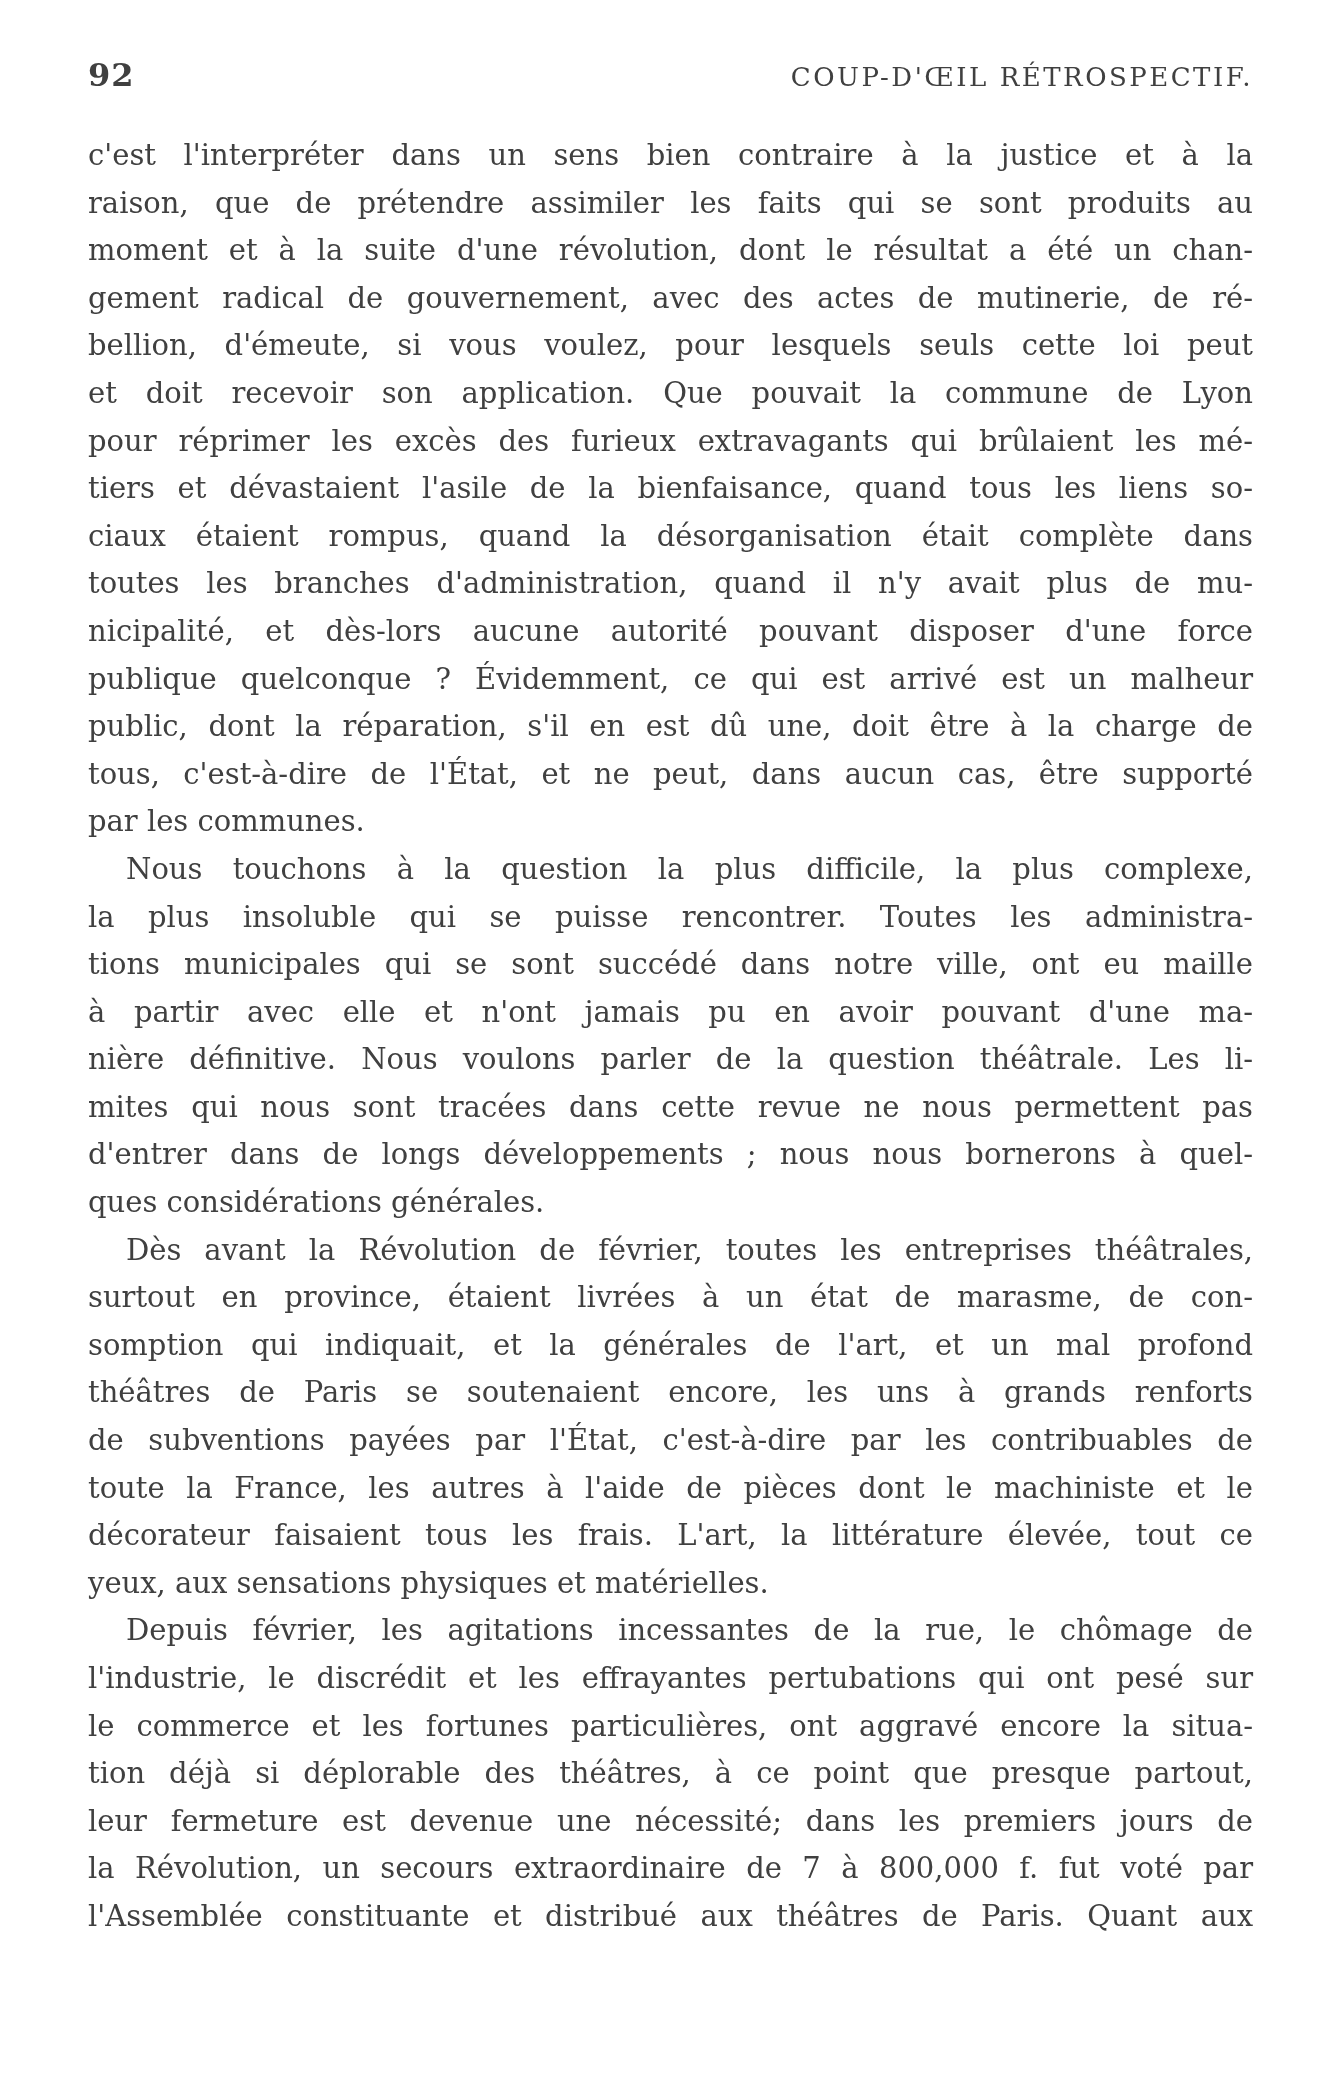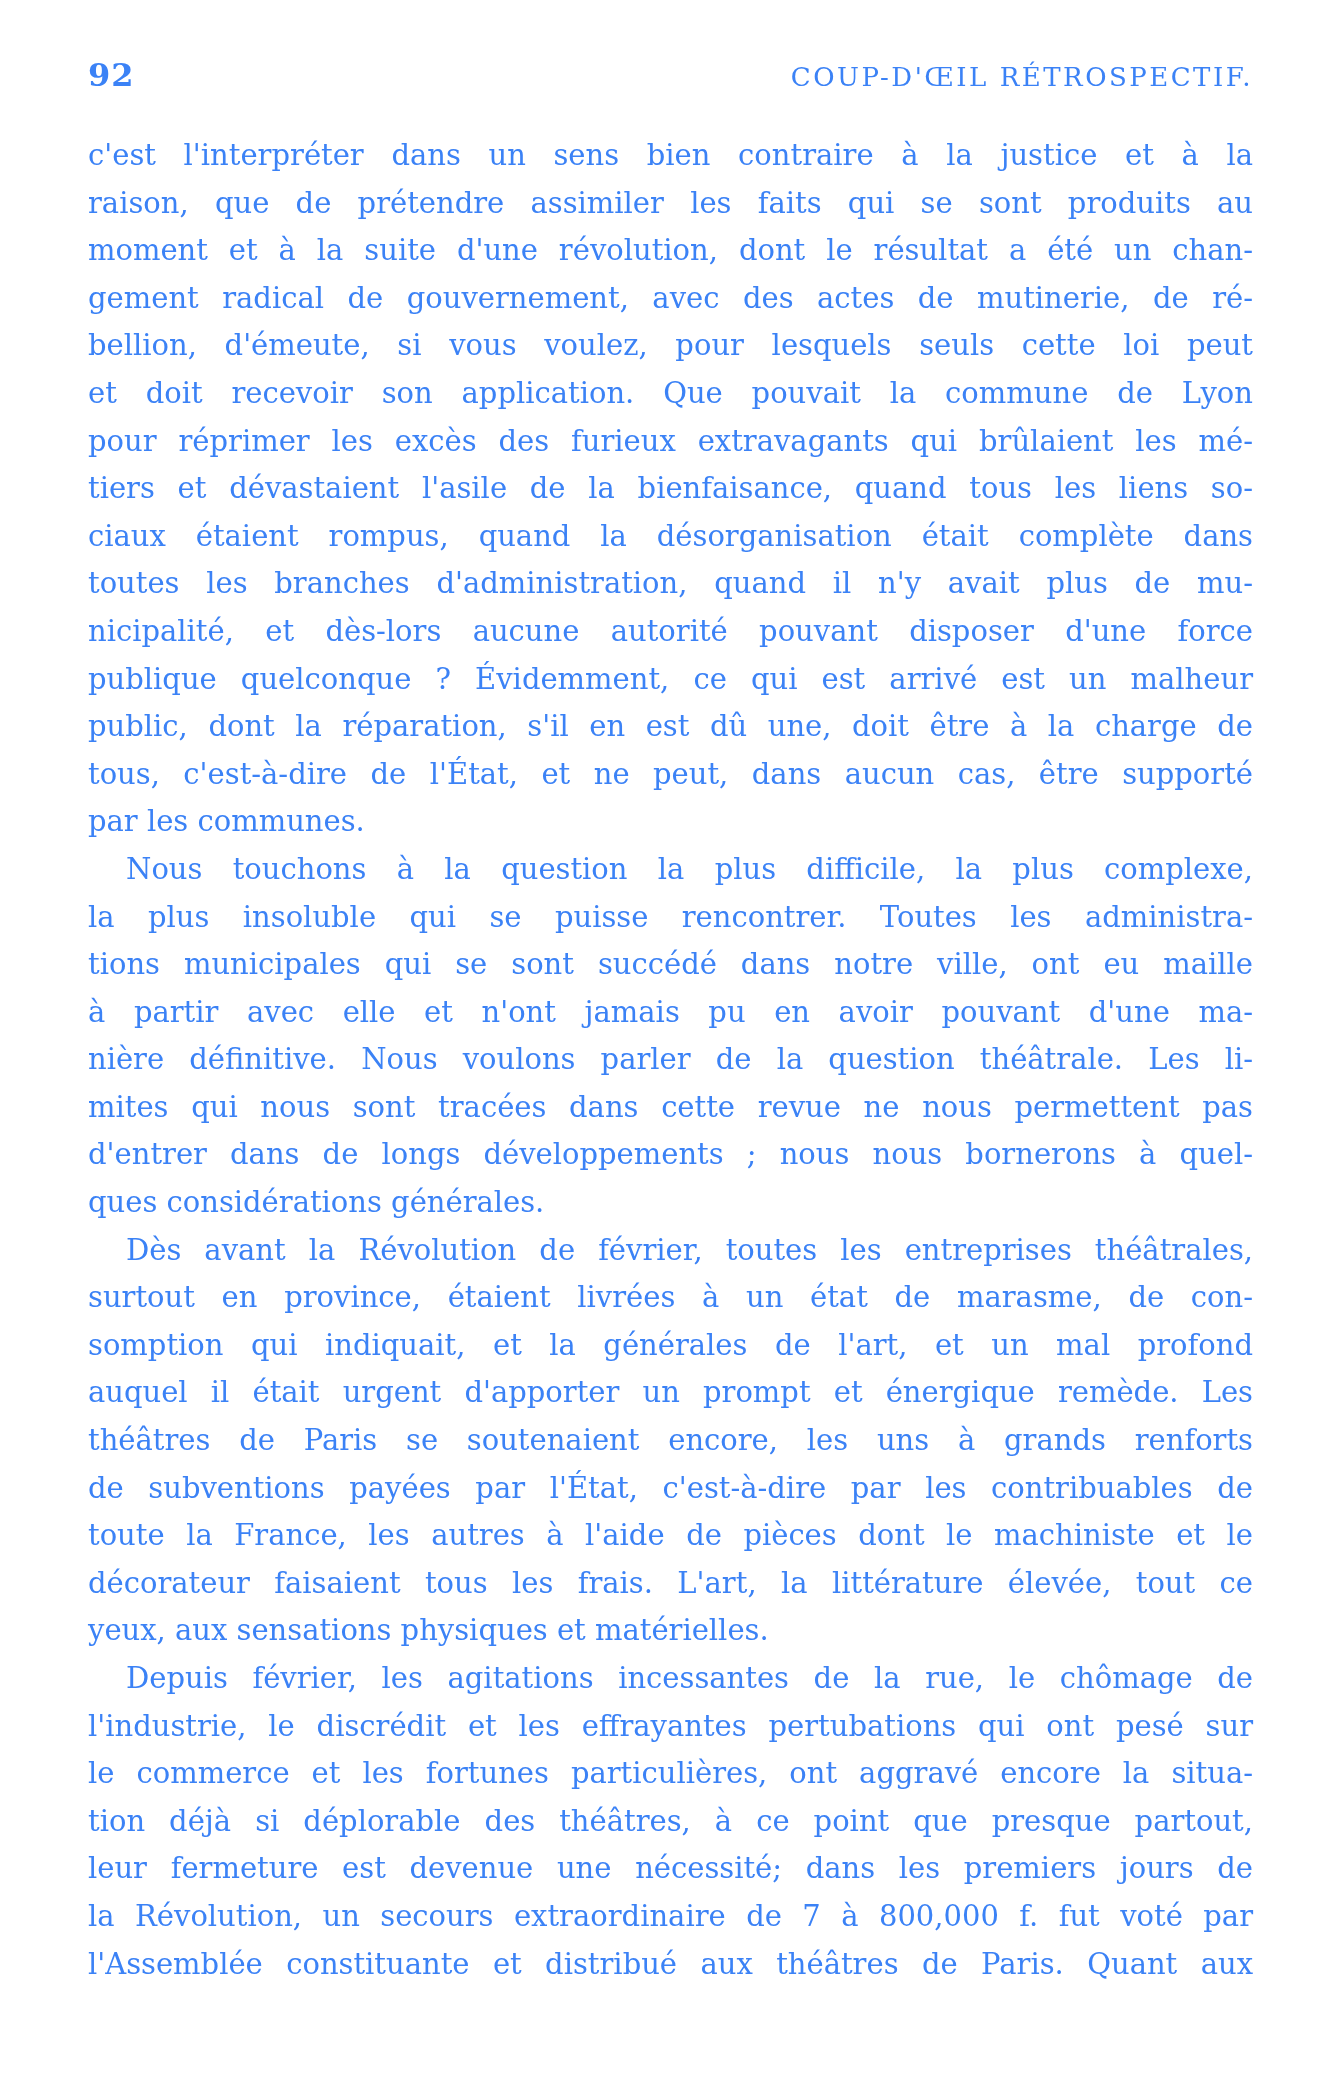--- a/index.html
+++ b/index.html
@@ -4,21 +4,21 @@
 <style>
   html, body { margin: 0; padding: 0; }
   body {
     width: 1337px; height: 2075px;
     background: #ffffff;
     overflow: hidden;
   }
   .page {
     width: 1337px; height: 2075px;
     font-family: "DejaVu Serif", serif;
-    color: #3b82f6;
+    color: #404040;
     position: relative;
   }
   .header {
     position: relative;
     padding: 60px 84px 0 88px;
     height: 42px;
   }
   .pagenum {
     position: absolute;
     left: 88px; top: 56px;
@@ -75,21 +75,20 @@
       <div class="line">la plus insoluble qui se puisse rencontrer. Toutes les administra-</div>
       <div class="line">tions municipales qui se sont succédé dans notre ville, ont eu maille</div>
       <div class="line">à partir avec elle et n'ont jamais pu en avoir pouvant d'une ma-</div>
       <div class="line">nière définitive. Nous voulons parler de la question théâtrale. Les li-</div>
       <div class="line">mites qui nous sont tracées dans cette revue ne nous permettent pas</div>
       <div class="line">d'entrer dans de longs développements ; nous nous bornerons à quel-</div>
       <div class="line end">ques considérations générales.</div>
       <div class="line indent">Dès avant la Révolution de février, toutes les entreprises théâtrales,</div>
       <div class="line">surtout en province, étaient livrées à un état de marasme, de con-</div>
       <div class="line">somption qui indiquait, et la générales de l'art, et un mal profond</div>
-      <div class="line">auquel il était urgent d'apporter un prompt et énergique remède. Les</div>
       <div class="line">théâtres de Paris se soutenaient encore, les uns à grands renforts</div>
       <div class="line">de subventions payées par l'État, c'est-à-dire par les contribuables de</div>
       <div class="line">toute la France, les autres à l'aide de pièces dont le machiniste et le</div>
       <div class="line">décorateur faisaient tous les frais. L'art, la littérature élevée, tout ce</div>
       <div class="line end">yeux, aux sensations physiques et matérielles.</div>
       <div class="line indent">Depuis février, les agitations incessantes de la rue, le chômage de</div>
       <div class="line">l'industrie, le discrédit et les effrayantes pertubations qui ont pesé sur</div>
       <div class="line">le commerce et les fortunes particulières, ont aggravé encore la situa-</div>
       <div class="line">tion déjà si déplorable des théâtres, à ce point que presque partout,</div>
       <div class="line">leur fermeture est devenue une nécessité; dans les premiers jours de</div>

